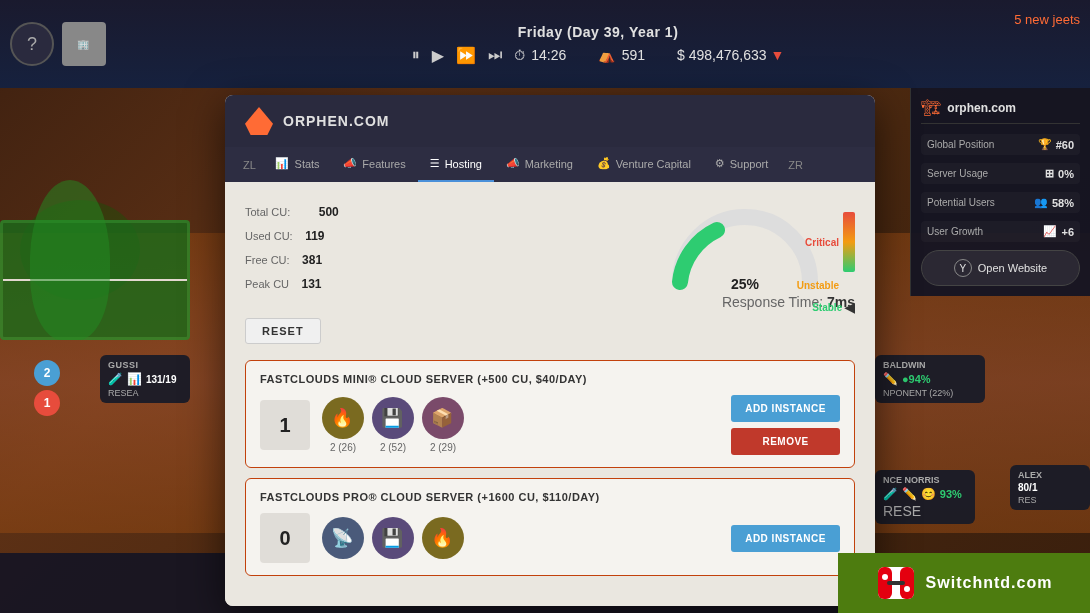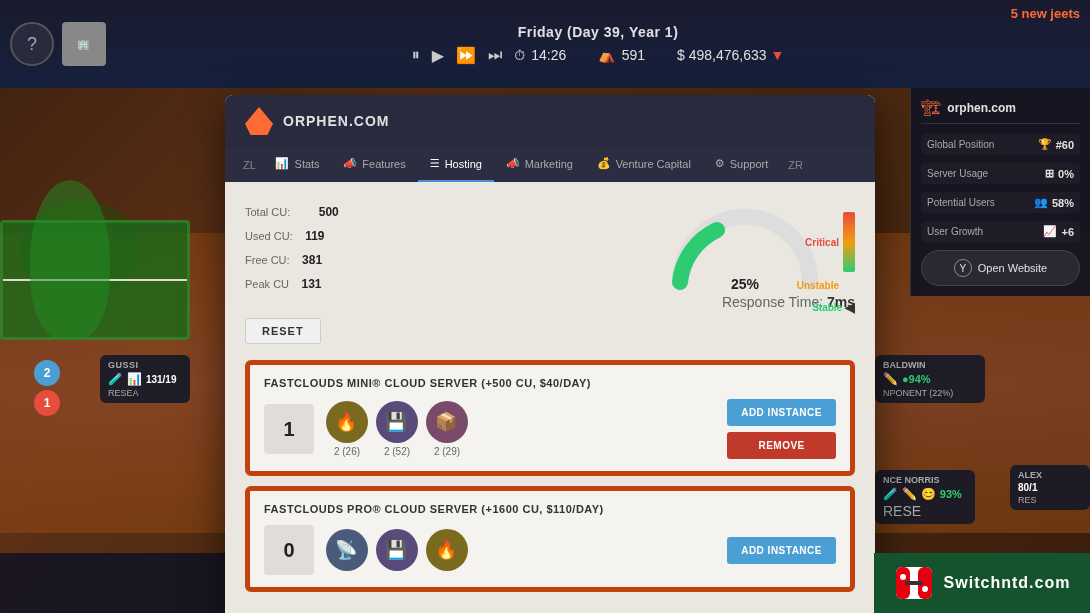--- a/index.html
+++ b/index.html
@@ -111,25 +111,25 @@
     }
 
     .money-display {
       color: #e0e0e0;
       font-size: 14px;
       margin-left: 20px;
     }
 
     .jeets-banner {
       position: absolute;
-      top: 6px;
+      top: 12px;
       right: 10px;
       color: #ff6b35;
       font-size: 13px;
-      font-weight: bold;
+      font-weight: normal;
     }
 
     
     .right-panel {
       position: absolute;
       top: 88px;
       right: 0;
       width: 180px;
       background: rgba(20, 20, 35, 0.95);
       border-left: 1px solid #333;
@@ -271,21 +271,21 @@
       font-weight: bold;
       letter-spacing: 1px;
       cursor: pointer;
       color: #333;
       margin-bottom: 16px;
     }
 
     
     .server-card {
       background: #f5f3ef;
-      border: 5px solid #c2410c;
+      border: 1px solid #c2410c;
       border-radius: 6px;
       padding: 12px 14px;
       margin-bottom: 10px;
     }
 
     .server-card-header {
       font-size: 11px;
       font-weight: bold;
       color: #333;
       letter-spacing: 0.5px;
@@ -405,23 +405,23 @@
       align-items: center;
       justify-content: center;
       font-weight: bold;
     }
 
     
     .nintendo-banner {
       position: absolute;
       bottom: 0;
       right: 0;
-      width: 216px;
+      width: 252px;
       height: 60px;
-      background: #14532d;
+      background: #4d7c0f;
       display: flex;
       align-items: center;
       justify-content: center;
       gap: 10px;
       z-index: 200;
     }
 
     .nintendo-text {
       color: white;
       font-size: 16px;

